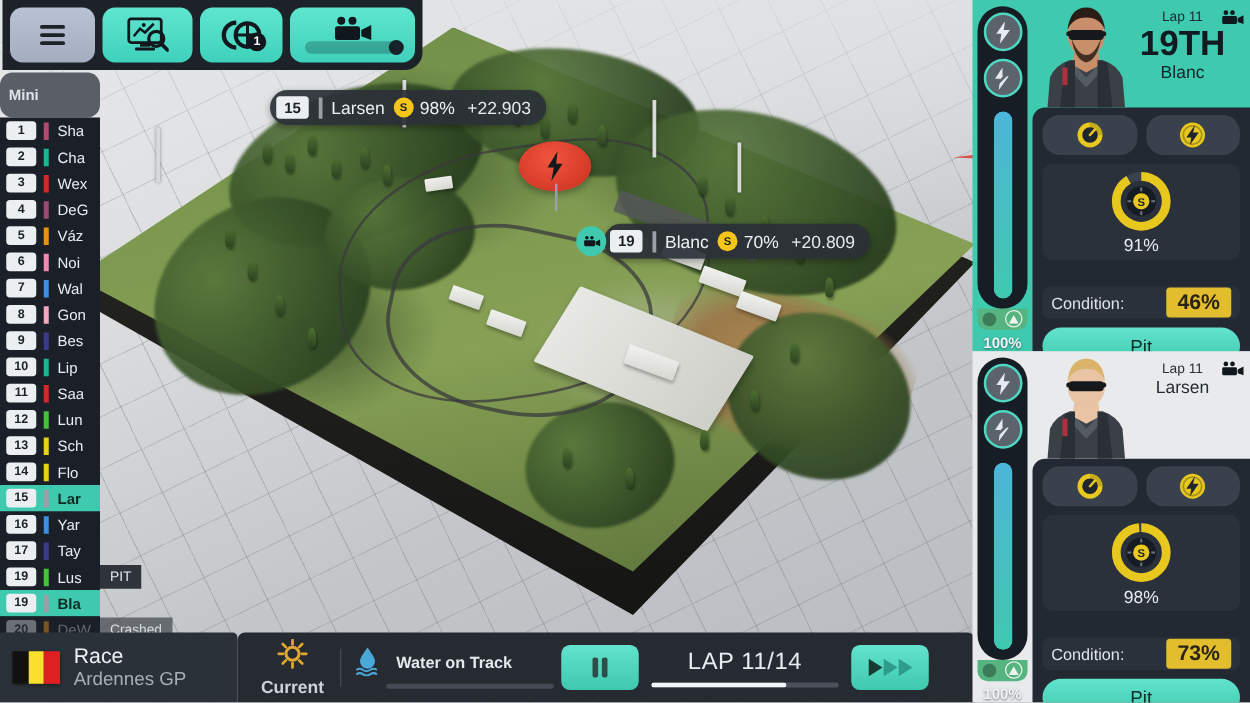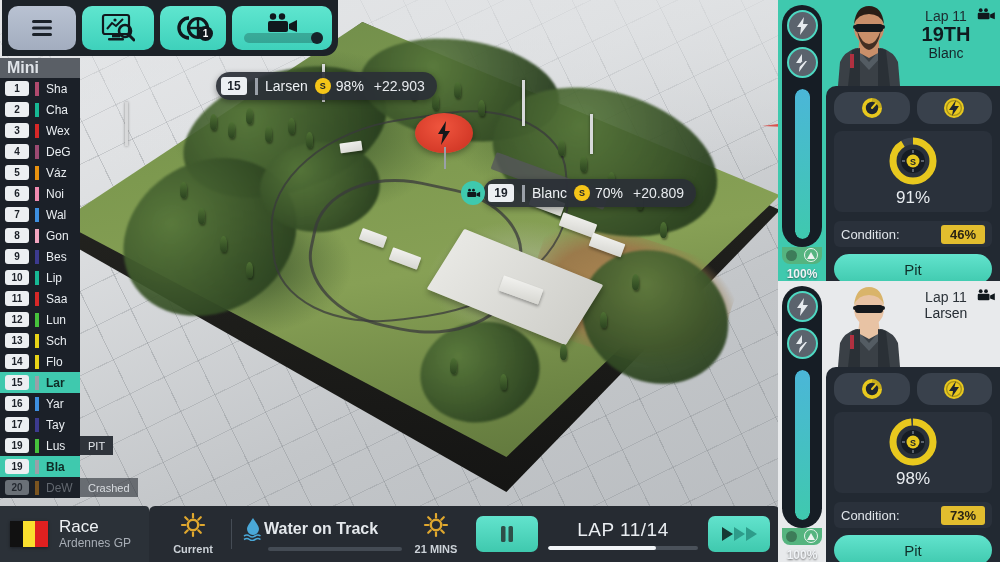--- a/index.html
+++ b/index.html
@@ -153,24 +153,25 @@
     background: #16232a;
   }
 
   
   .standings {
     position: absolute; left: 0; top: 58px;
     width: 80px; z-index: 25;
     font-size: 12px;
   }
   .st-header {
-    height: 20px; background: #5a5f66; color: #dfe3e8;
+    height: 36px; background: #5a5f66; color: #dfe3e8;
     display: flex; align-items: center; padding-left: 7px;
-    font-size: 16px; font-weight: bold;
+    font-size: 12px; font-weight: bold;
     width: 80px;
+    border-radius: 10px;
   }
   .st-list { background: #1b2028; }
   .st-row {
     display: flex; align-items: center; height: 21px;
     position: relative;
   }
   .st-row.sel { background: #3fc9ae; }
   .st-row.out { background: #1b2028; opacity: .62; }
   .st-pos {
     width: 24px; height: 15px; margin-left: 5px;
@@ -308,23 +309,23 @@
     display: flex; align-items: flex-start;
   }
   .dp-portrait {
     position: absolute; left: 4px; bottom: 0;
     width: 78px; height: 86px;
   }
   .dp-info {
     position: absolute; right: 8px; top: 8px;
     text-align: center; width: 92px;
   }
-  .dp-lap { font-size: 14px; color: #1d2a2f; }
+  .dp-lap { font-size: 11px; color: #1d2a2f; }
   .dp-b .dp-lap { color: #2b3238; }
-  .dp-place { font-size: 20px; font-weight: bold; color: #0f1b20; line-height: 1.05; }
+  .dp-place { font-size: 28px; font-weight: bold; color: #0f1b20; line-height: 1.05; }
   .dp-dname { font-size: 14px; color: #16242a; }
   .dp-b .dp-dname { color: #252c33; }
   .dp-cam {
     position: absolute; right: 4px; top: 6px;
     width: 20px; height: 16px; cursor: pointer;
   }
 
   .dp-body {
     position: absolute; left: 0; right: 0; top: 86px; bottom: 0;
     background: #222932;
@@ -337,31 +338,31 @@
     background: #39414c;
     display: flex; align-items: center; justify-content: center;
     cursor: pointer;
   }
   .gauge-row { display: flex; gap: 7px; margin-top: 7px; }
   .gauge-cell {
     flex: 1; background: #2a313b; border-radius: 8px;
     padding: 5px 2px 4px 2px;
     display: flex; flex-direction: column; align-items: center;
   }
-  .gauge-val { font-size: 17px; color: #e8ecf0; margin-top: 2px; }
+  .gauge-val { font-size: 14px; color: #e8ecf0; margin-top: 2px; }
   .fuel-delta { font-size: 12px; color: #63c264; font-weight: bold; margin-top: -6px; }
   .cond-row {
-    margin-top: 9px; background: #2a313b; border-radius: 6px;
+    margin-top: 21px; background: #2a313b; border-radius: 6px;
     height: 26px; display: flex; align-items: center;
     justify-content: space-between; padding: 0 7px;
   }
   .cond-label { font-size: 13px; color: #dfe4e9; }
   .cond-badge {
     background: #e2bd2e; color: #2a2415;
-    font-size: 13px; font-weight: bold;
+    font-size: 17px; font-weight: bold;
     padding: 2px 9px; border-radius: 3px;
   }
   .pit-btn {
     margin-top: 7px; height: 30px; border-radius: 15px;
     background: linear-gradient(180deg,#62e3cd,#3fc9ae);
     color: #0f2f29; font-size: 15px;
     display: flex; align-items: center; justify-content: center;
     cursor: pointer;
   }
 
@@ -376,36 +377,36 @@
     display: flex; align-items: center; padding-left: 10px;
     border-top-right-radius: 4px;
   }
   .flag {
     width: 38px; height: 26px; display: flex;
     box-shadow: 0 1px 3px rgba(0,0,0,.4);
   }
   .flag span { flex: 1; }
   .bb-race { margin-left: 11px; }
   .bb-race-t { color: #eef1f4; font-size: 17px; line-height: 1.1; }
-  .bb-race-s { color: #a8aeb6; font-size: 12px; }
+  .bb-race-s { color: #a8aeb6; font-size: 15px; }
   .bb-mid {
     flex: 1; background: #262b32;
     display: flex; align-items: center;
     border-top-left-radius: 6px; border-top-right-radius: 6px;
     padding: 0 10px;
   }
   .weather-cell {
     display: flex; flex-direction: column; align-items: center;
     width: 68px; cursor: pointer;
   }
-  .weather-lbl { color: #ccd2d8; font-size: 11px; margin-top: 4px; font-weight: bold; }
+  .weather-lbl { color: #ccd2d8; font-size: 14px; margin-top: 4px; font-weight: bold; }
   .wsep { width: 1px; height: 30px; background: #454c55; margin: 0 4px; }
   .water-cell { display: flex; flex-direction: column; width: 160px; margin-left: 6px; }
   .water-top { display: flex; align-items: center; }
-  .water-lbl { color: #e4e8ec; font-size: 16px; font-weight: bold; margin-left: 0; }
+  .water-lbl { color: #e4e8ec; font-size: 13px; font-weight: bold; margin-left: 12px; }
   .water-bar {
     height: 4px; background: #444b54; border-radius: 2px;
     margin-top: 6px; margin-left: 26px;
   }
   .pause-btn {
     width: 62px; height: 36px; border-radius: 7px;
     background: linear-gradient(180deg,#62e3cd,#3fc9ae);
     display: flex; align-items: center; justify-content: center;
     cursor: pointer; margin-left: 6px;
   }
@@ -942,36 +943,20 @@
             <g stroke="#4aa8d8" stroke-width="1.6" fill="none">
               <path d="M2 19 q3 -2 5.5 0 t5.5 0 t5.5 0"></path>
               <path d="M2 22.5 q3 -2 5.5 0 t5.5 0 t5.5 0"></path>
             </g>
           </svg>
           <div class="water-lbl">Water on Track</div>
         </div>
         <div class="water-bar"></div>
       </div>
 
-      <div class="weather-cell">
-        <svg width="28" height="26" viewBox="0 0 28 26">
-          <circle cx="14" cy="12" r="5.2" fill="none" stroke="#e0a82e" stroke-width="2.4"></circle>
-          <g stroke="#e0a82e" stroke-width="2.2" stroke-linecap="round">
-            <line x1="14" y1="1" x2="14" y2="4.5"></line>
-            <line x1="14" y1="19.5" x2="14" y2="23"></line>
-            <line x1="3" y1="12" x2="6.5" y2="12"></line>
-            <line x1="21.5" y1="12" x2="25" y2="12"></line>
-            <line x1="6.2" y1="4.2" x2="8.7" y2="6.7"></line>
-            <line x1="19.3" y1="17.3" x2="21.8" y2="19.8"></line>
-            <line x1="21.8" y1="4.2" x2="19.3" y2="6.7"></line>
-            <line x1="8.7" y1="17.3" x2="6.2" y2="19.8"></line>
-          </g>
-        </svg>
-        <div class="weather-lbl">21 MINS</div>
-      </div>
 
       <div class="pause-btn">
         <svg width="16" height="18" viewBox="0 0 16 18">
           <rect x="2" y="1" width="4.5" height="16" rx="1.6" fill="#2e4f49"></rect>
           <rect x="9.5" y="1" width="4.5" height="16" rx="1.6" fill="#2e4f49"></rect>
         </svg>
       </div>
 
       <div class="lap-cell">
         <div class="lap-text">LAP 11/14</div>

